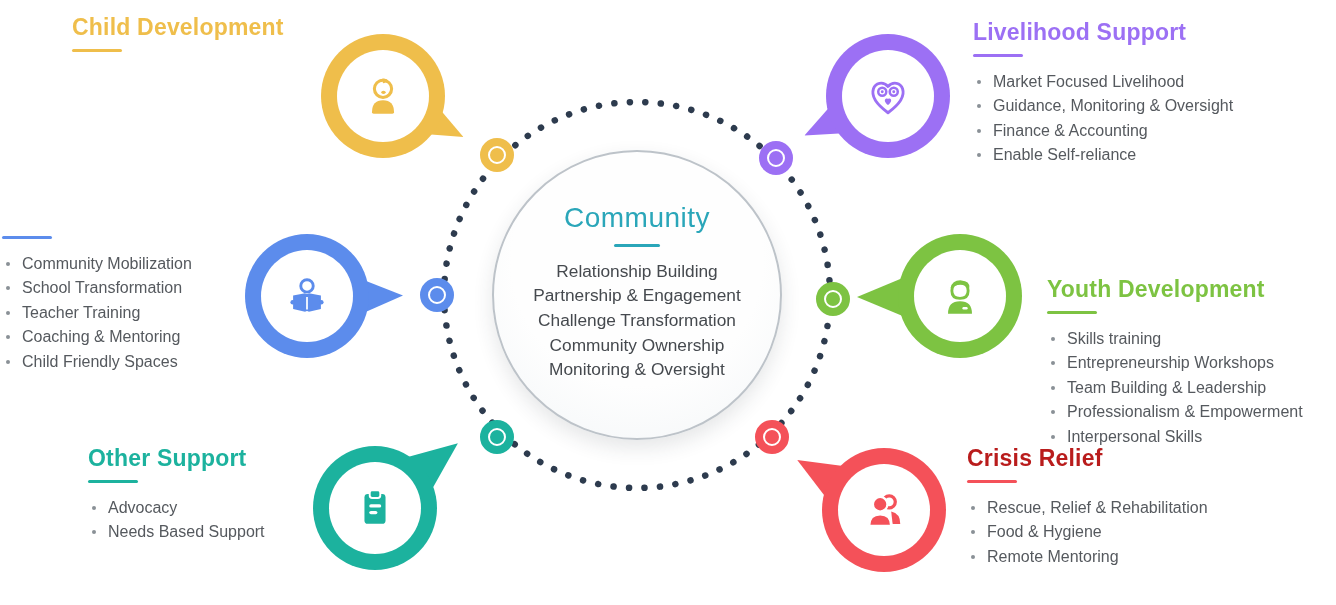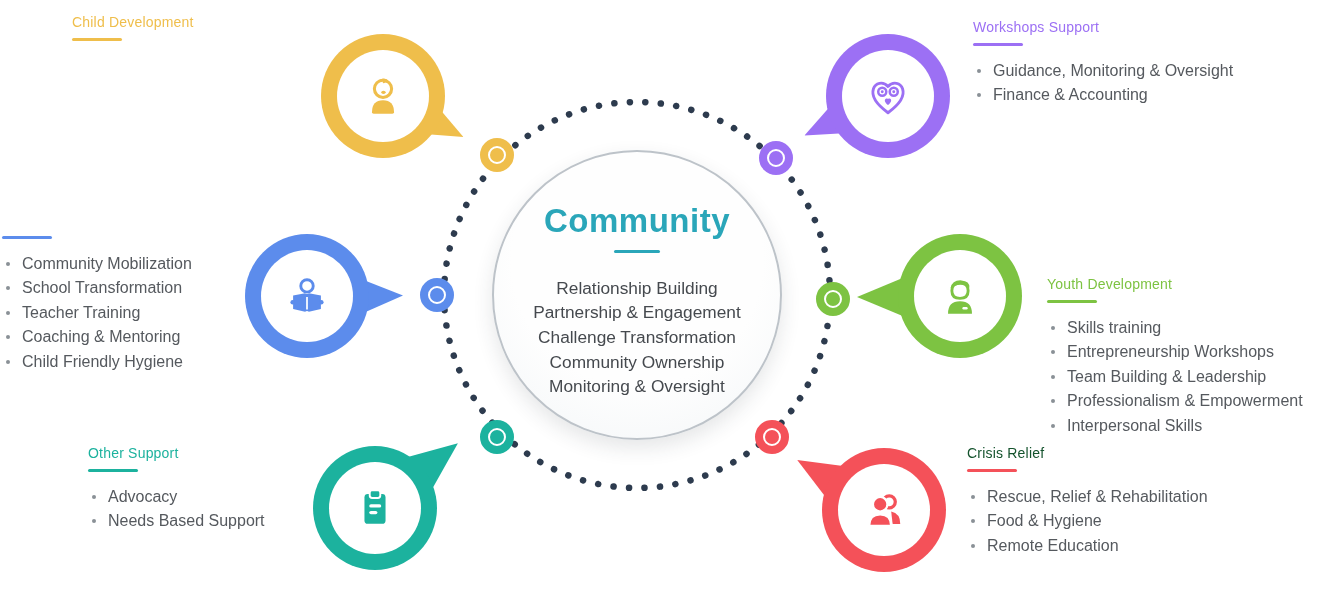--- a/index.html
+++ b/index.html
@@ -3,21 +3,21 @@
 <meta charset="utf-8">
 <style>
   * { margin:0; padding:0; box-sizing:border-box; }
   html,body { background:#ffffff; }
   body { font-family:"Liberation Sans", sans-serif; }
 
   .canvas { position:relative; width:1336px; height:605px; background:#fff; overflow:hidden; }
 
   
   .text-block { position:absolute; }
-  .sec-title { font-size:14px; font-weight:400; letter-spacing:.2px; }
+  .sec-title { font-size:23px; font-weight:700; letter-spacing:.2px; }
   .sec-underline { width:50px; height:2.5px; margin-top:8px; border-radius:2px; }
   .sec-list { list-style:none; margin-top:13px; }
   .sec-list li { position:relative; padding-left:20px; font-size:16px; line-height:24.5px; color:#55595E; white-space:nowrap; }
   .sec-list li::before { content:""; position:absolute; left:4px; top:10px; width:4px; height:4px; border-radius:50%; background:#8A9096; }
 
   
   .dotted { position:absolute; left:417px; top:75px; z-index:1; }
 
   
   .ring { position:absolute; width:34px; height:34px; border-radius:50%; border:8px solid; background:#fff;
@@ -29,23 +29,23 @@
   .bubble { position:absolute; width:124px; height:124px; border-radius:50%;
             display:flex; align-items:center; justify-content:center; z-index:3; }
   .bubble-inner { width:92px; height:92px; border-radius:50%; background:#fff;
                   display:flex; align-items:center; justify-content:center; }
   .icon svg { display:block; }
 
   
   .center-circle { position:absolute; left:492px; top:150px; width:290px; height:290px; border-radius:50%;
                    border:2px solid #BDC3C9; background:radial-gradient(circle at 50% 38%, #FEFEFE 55%, #F2F5F7);
                    box-shadow:0 8px 20px rgba(40,50,60,.12); z-index:5; text-align:center; padding-top:50px; }
-  .center-title { font-size:33px; font-weight:700; letter-spacing:.5px; }
+  .center-title { font-size:28px; font-weight:400; letter-spacing:.5px; }
   .center-underline { width:46px; height:2.5px; margin:10px auto 0; border-radius:2px; }
-  .center-lines { margin-top:23px; }
+  .center-lines { margin-top:12px; }
   .center-lines p { font-size:17.3px; line-height:24.7px; color:#45494E; white-space:nowrap; }
 </style>
 </head>
 <body>
 
 <div class="canvas">
 
   <svg class="dotted" width="440" height="440">
     <circle cx="220" cy="220" r="193" fill="none" stroke-width="6.5" stroke-dasharray="0.1 15.45" stroke-linecap="round" stroke="#2D3B4E"></circle>
   </svg>
@@ -71,21 +71,21 @@
     <span class="ring-dot" style="background-color: rgb(239, 190, 75);"></span>
   </span>
 
   <section class="text-block" style="left:2px; top:228px;">
     <div class="sec-underline" style="background-color: rgb(92, 140, 236);"></div>
     <ul class="sec-list">
       <li>Community Mobilization</li>
       <li>School Transformation</li>
       <li>Teacher Training</li>
       <li>Coaching &amp; Mentoring</li>
-      <li>Child Friendly Hygiene</li>
+      <li>Child Friendly Spaces</li>
     </ul>
   </section>
   <div class="tail" style="left: 355px; top: 276px; transform: rotate(-1deg); background-color: rgb(92, 140, 236);"></div>
   <div class="bubble" style="left: 245px; top: 234px; background-color: rgb(92, 140, 236);">
     <div class="bubble-inner">
       <span class="icon" style="color: rgb(92, 140, 236);">
         <svg viewBox="0 0 48 48" width="46" height="46">
           <circle cx="24" cy="13.5" r="6.5" fill="none" stroke="currentColor" stroke-width="3"></circle>
           <path d="M16 25 Q24 19.5 32 25 L32 28 L16 28 Z" fill="currentColor"></path>
           <path d="M9.5 23.5 L22 21 Q24 23 26 21 L38.5 23.5 L38.5 37.5 L26 40.5 Q24 38.8 22 40.5 L9.5 37.5 Z" fill="currentColor"></path>
@@ -119,25 +119,27 @@
           <rect x="18" y="27" width="8.5" height="3.6" rx="1.8" fill="#fff"></rect>
         </svg>
       </span>
     </div>
   </div>
   <span class="ring" style="left: 480px; top: 420px; border-color: rgb(28, 178, 158);">
     <span class="ring-dot" style="background-color: rgb(28, 178, 158);"></span>
   </span>
 
   <section class="text-block" style="left:973px; top:19px;">
-    <h2 class="sec-title" style="color: rgb(156, 112, 244);">Workshops Support</h2>
+    <h2 class="sec-title" style="color: rgb(156, 112, 244);">Livelihood Support</h2>
     <div class="sec-underline" style="background-color: rgb(156, 112, 244);"></div>
     <ul class="sec-list">
+      <li>Market Focused Livelihood</li>
       <li>Guidance, Monitoring &amp; Oversight</li>
       <li>Finance &amp; Accounting</li>
+      <li>Enable Self-reliance</li>
     </ul>
   </section>
   <div class="tail" style="left: 802px; top: 105px; transform: rotate(154deg); background-color: rgb(156, 112, 244);"></div>
   <div class="bubble" style="left: 826px; top: 34px; background-color: rgb(156, 112, 244);">
     <div class="bubble-inner">
       <span class="icon" style="color: rgb(156, 112, 244);">
         <svg viewBox="0 0 48 48" width="46" height="46">
           <path d="M24 41.5 C11 32 6.5 23.5 8.8 16.5 C10.8 10.5 18.5 8.2 24 14 C29.5 8.2 37.2 10.5 39.2 16.5 C41.5 23.5 37 32 24 41.5 Z" fill="none" stroke="currentColor" stroke-width="3" stroke-linejoin="round"></path>
           <circle cx="18" cy="19.5" r="4.2" fill="none" stroke="currentColor" stroke-width="2.6"></circle>
           <circle cx="30" cy="19.5" r="4.2" fill="none" stroke="currentColor" stroke-width="2.6"></circle>
@@ -174,26 +176,26 @@
           <rect x="26.5" y="35.5" width="5.5" height="2.6" rx="1.3" fill="#fff"></rect>
         </svg>
       </span>
     </div>
   </div>
   <span class="ring" style="left: 816px; top: 282px; border-color: rgb(125, 195, 66);">
     <span class="ring-dot" style="background-color: rgb(125, 195, 66);"></span>
   </span>
 
   <section class="text-block" style="left:967px; top:445px;">
-    <h2 class="sec-title" style="color: #14532d;">Crisis Relief</h2>
+    <h2 class="sec-title" style="color: #b91c1c;">Crisis Relief</h2>
     <div class="sec-underline" style="background-color: rgb(244, 81, 89);"></div>
     <ul class="sec-list">
       <li>Rescue, Relief &amp; Rehabilitation</li>
       <li>Food &amp; Hygiene</li>
-      <li>Remote Education</li>
+      <li>Remote Mentoring</li>
     </ul>
   </section>
   <div class="tail" style="left: 794px; top: 452px; transform: rotate(210deg); background-color: rgb(244, 81, 89);"></div>
   <div class="bubble" style="left: 822px; top: 448px; background-color: rgb(244, 81, 89);">
     <div class="bubble-inner">
       <span class="icon" style="color: rgb(244, 81, 89);">
         <svg viewBox="0 0 48 48" width="46" height="46">
           <circle cx="29.5" cy="15.5" r="6.3" fill="none" stroke="currentColor" stroke-width="3.4"></circle>
           <path d="M31.5 25.5 Q41 27.5 41 38.5 L33 38.5 Z" fill="currentColor"></path>
           <circle cx="20" cy="18" r="7.6" fill="currentColor" stroke="#fff" stroke-width="2.4"></circle>

